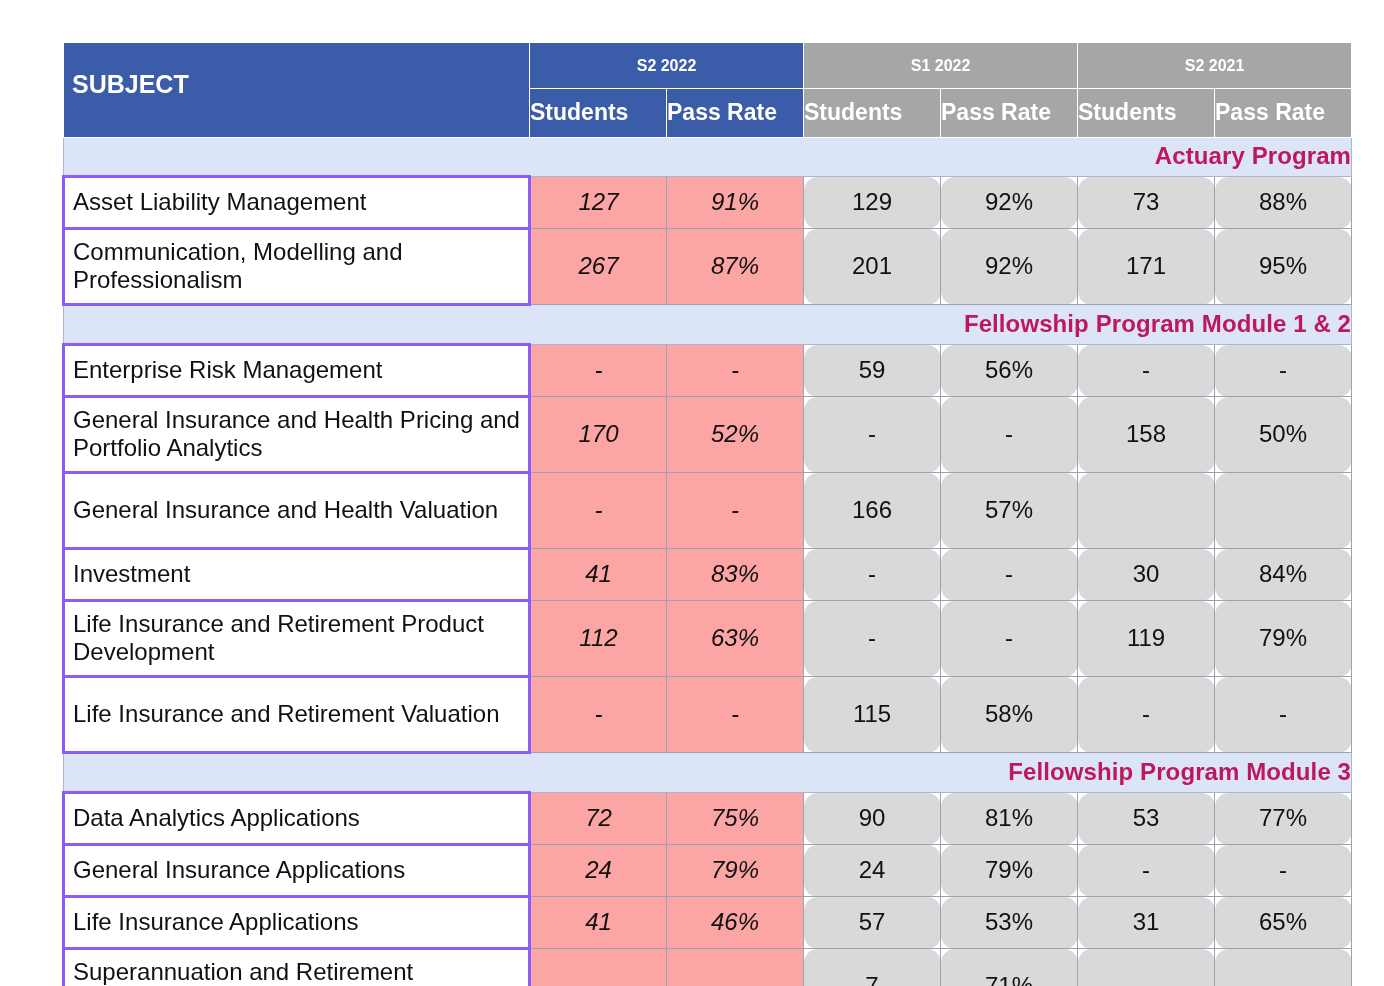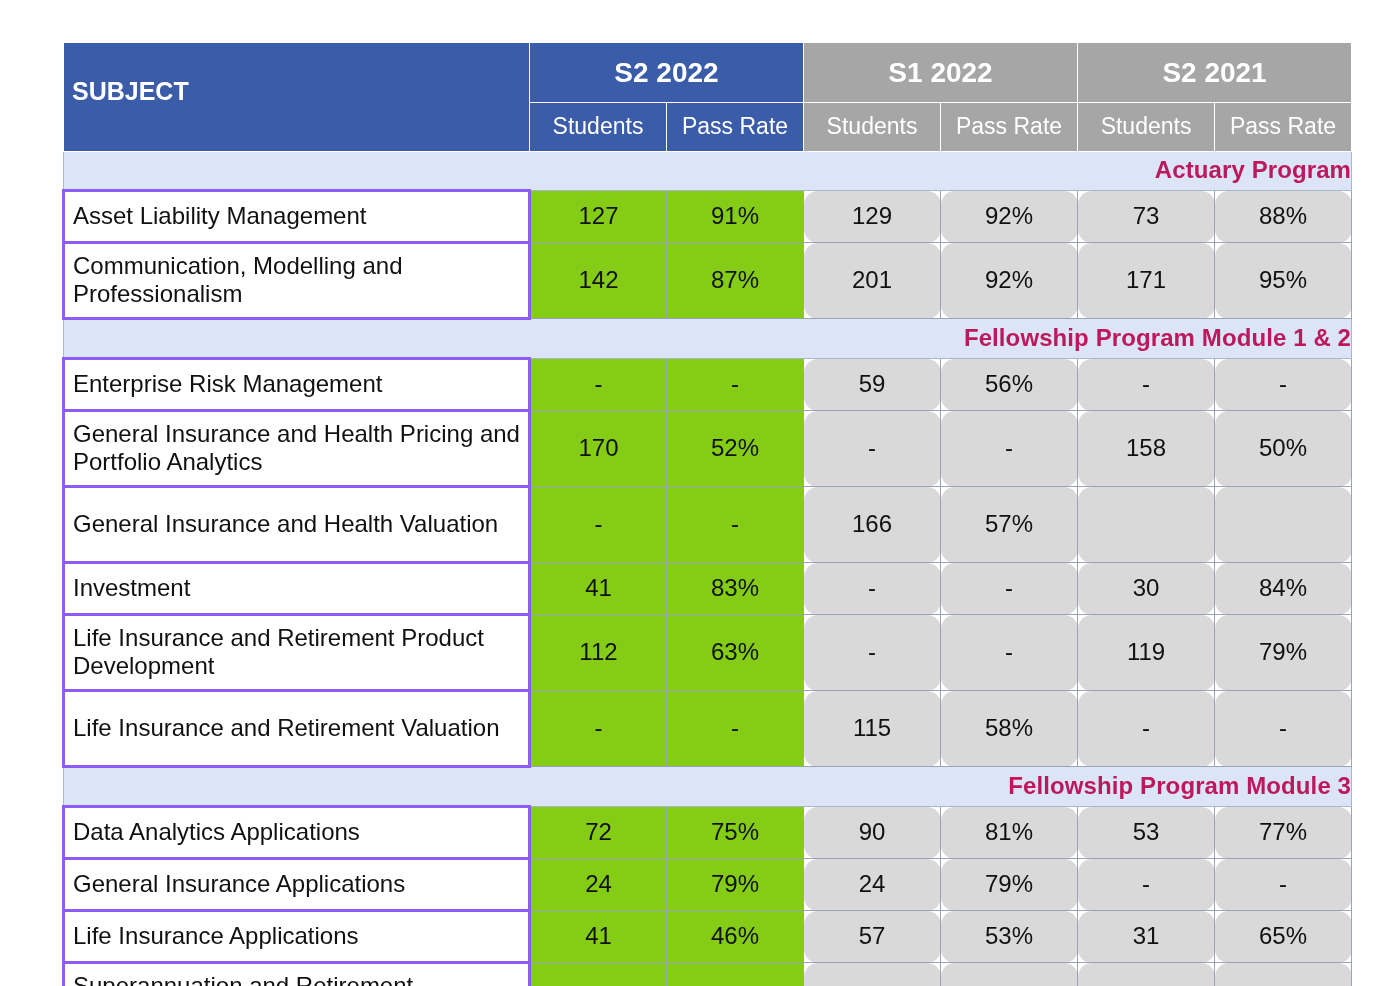--- a/index.html
+++ b/index.html
@@ -31,33 +31,33 @@
     background: #3b5ca8;
     color: #ffffff;
     font-size: 25px;
     font-weight: bold;
     text-align: left;
     padding: 10px 0 21px 8px;
     border: 1px solid #ffffff;
     vertical-align: middle;
   }
   th.grp {
-    font-size: 28px;
+    font-size: 16px;
     font-weight: bold;
     text-align: center;
     padding: 14px 0 13px 0;
     border: 1px solid #ffffff;
     color: #ffffff;
   }
   th.grp.blue { background: #3b5ca8; }
   th.grp.gray { background: #a6a6a6; text-align: center; }
   th.sub {
     font-size: 23px;
-    font-weight: normal;
-    text-align: center;
+    font-weight: bold;
+    text-align: left;
     padding: 10px 0 11px 0;
     border: 1px solid #ffffff;
     color: #ffffff;
   }
   th.sub.blue { background: #3b5ca8; }
   th.sub.gray { background: #a6a6a6; }
 
   
   td.section {
     background: #dbe5f7;
@@ -81,21 +81,21 @@
     line-height: 1.18;
   }
   td.val {
     font-size: 24px;
     color: #111111;
     text-align: center;
     border: 1px solid #9aa3b5;
     padding: 5px 0 6px 0;
     vertical-align: middle;
   }
-  td.val.white { background: #84cc16; }
+  td.val.white { background: #fca5a5; font-style: italic; }
   td.val.gray { background: #d9d9d9; border-radius: 14px; }
   tr.tall td { height: 62px; }
   tr.short td { height: 38px; }
 </style>
 </head>
 <body>
 
 <div id="root">
   <table class="results">
     <colgroup>
@@ -131,21 +131,21 @@
           <td class="subj">Asset Liability Management</td>
           <td class="val white">127</td>
           <td class="val white">91%</td>
           <td class="val gray">129</td>
           <td class="val gray">92%</td>
           <td class="val gray">73</td>
           <td class="val gray">88%</td>
         </tr>
         <tr class="tall">
           <td class="subj">Communication, Modelling and Professionalism</td>
-          <td class="val white">142</td>
+          <td class="val white">267</td>
           <td class="val white">87%</td>
           <td class="val gray">201</td>
           <td class="val gray">92%</td>
           <td class="val gray">171</td>
           <td class="val gray">95%</td>
         </tr>
         <tr>
           <td class="section" colspan="7">Fellowship Program Module 1 &amp; 2</td>
         </tr>
         <tr class="short">

